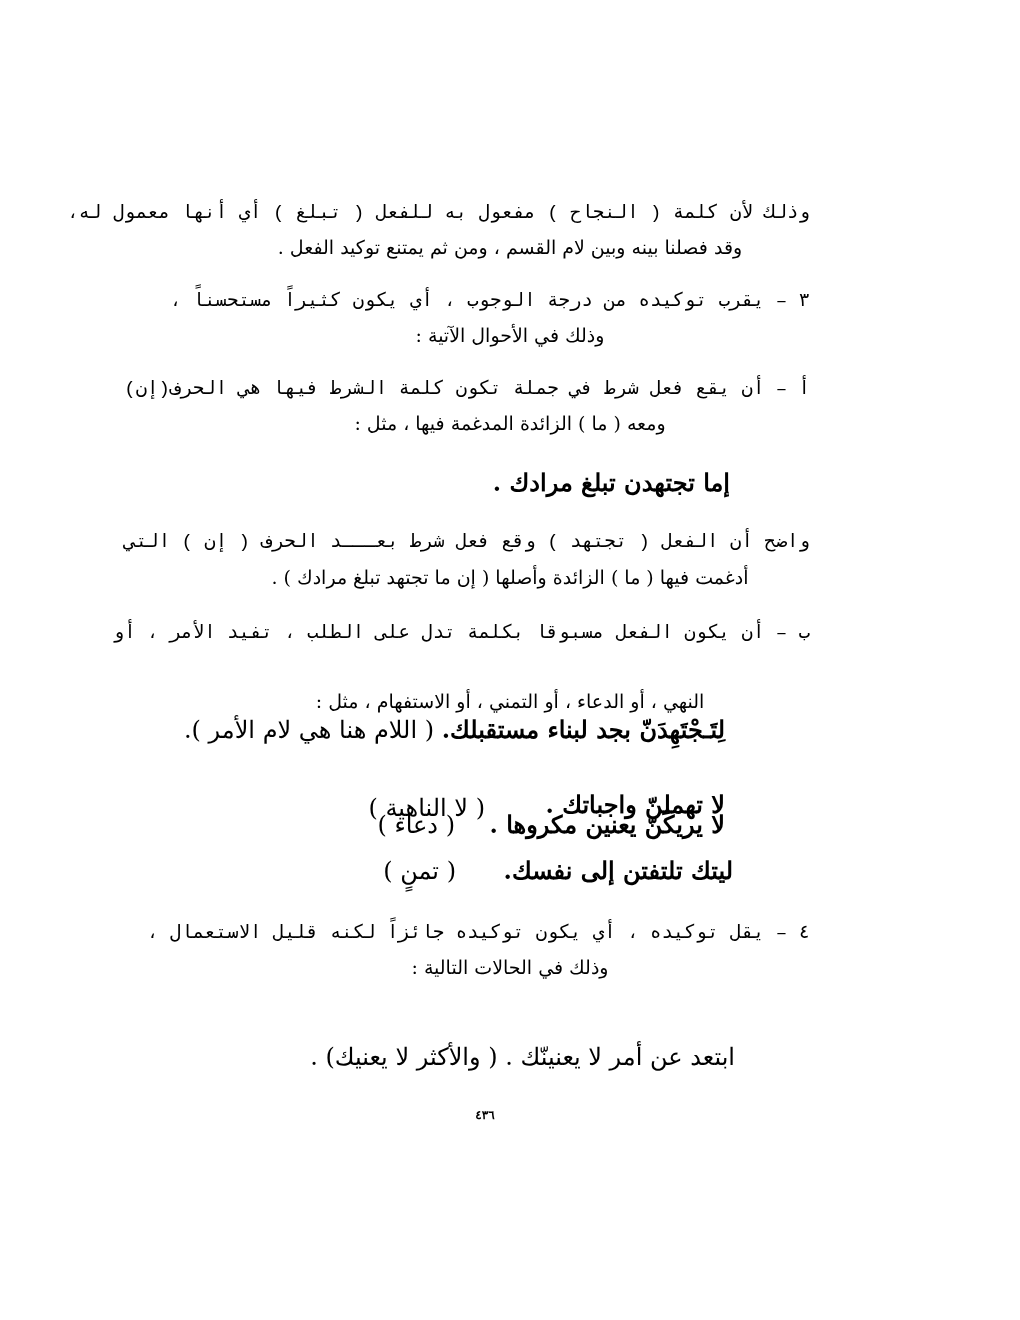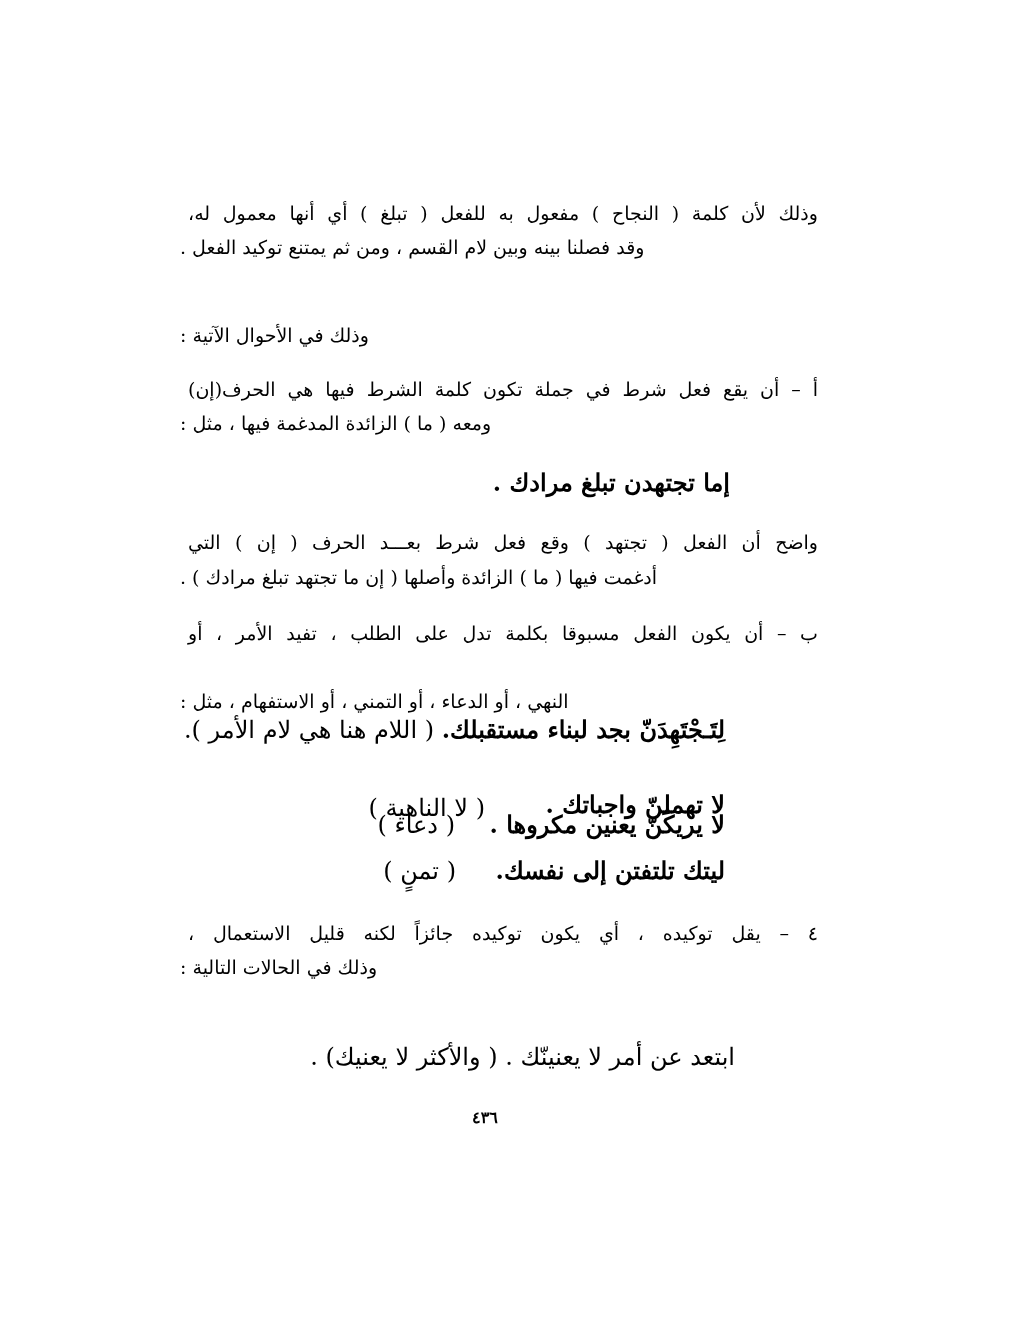--- a/index.html
+++ b/index.html
@@ -1,35 +1,36 @@
 <!DOCTYPE html>
 <html><head>
   <meta charset="utf-8">
   <style>
     html, body { margin: 0; padding: 0; background: #ffffff; }
     body { width: 1020px; height: 1320px; position: relative; overflow: hidden;
            font-family: "DejaVu Serif", "Liberation Serif", serif; color: #000; }
     .page { position: absolute; left: 0; top: 0; width: 1020px; height: 1320px; }
     .line { position: absolute; direction: rtl; white-space: nowrap; font-size: 19px; line-height: 30px; }
-    .wide { left: 188px; width: 660px; text-align: justify; text-align-last: justify; }
-    .last { left: 180px; width: 660px; text-align: left; }
+    .wide { left: 180px; width: 660px; text-align: justify; text-align-last: justify; font-family: Liberation Mono, monospace; }
+    .last { left: 180px; width: 660px; text-align: center; }
     .indent { padding-right: 30px; box-sizing: border-box; }
     .bold { font-weight: bold; }
     .ex { position: absolute; direction: rtl; white-space: nowrap; font-size: 24px; line-height: 30px; }
     .pagenum { position: absolute; left: 430px; top: 1108px; width: 110px; text-align: center;
-               font-weight: bold; font-size: 16px; direction: rtl; }
+               font-weight: bold; font-size: 12px; direction: rtl; }
   </style>
 </head>
 <body>
 
 <div class="page">
 
   <div class="line wide indent" style="top:198px;">وذلك لأن كلمة ( النجاح ) مفعول به للفعل ( تبلغ ) أي أنها معمول له،</div>
   <div class="line last" style="top:232px;">وقد فصلنا بينه وبين لام القسم ، ومن ثم يمتنع توكيد الفعل .</div>
 
+  <div class="line wide indent" style="top:286px;">٣ – يقرب توكيده من درجة الوجوب ، أي يكون كثيراً مستحسناً ،</div>
   <div class="line last" style="top:320px;">وذلك في الأحوال الآتية :</div>
 
   <div class="line wide indent" style="top:374px;">أ – أن يقع فعل شرط في جملة تكون كلمة الشرط فيها هي الحرف(إن)</div>
   <div class="line last" style="top:408px;">ومعه ( ما ) الزائدة المدغمة فيها ، مثل :</div>
 
   <div class="ex bold" style="top:468px; right:290px;">إما تجتهدن تبلغ مرادك .</div>
 
   <div class="line wide indent" style="top:527px;">واضح أن الفعل ( تجتهد ) وقع فعل شرط بعـــد الحرف ( إن ) التي</div>
   <div class="line last" style="top:562px;">أدغمت فيها ( ما ) الزائدة وأصلها ( إن ما تجتهد تبلغ مرادك ) .</div>
 
@@ -40,21 +41,21 @@
     <span class="bold">لِتَـجْتَهِدَنّ بجد لبناء مستقبلك.</span>
     <span>( اللام هنا هي لام الأمر ).</span>
   </div>
 
   <div class="ex bold" style="top:790px; right:295px;">لا تهملنّ واجباتك .</div>
   <div class="ex" style="top:765px; right:535px;margin-top:28px;">( لا الناهية )</div>
 
   <div class="ex bold" style="top:810px; right:295px;">لا يريكَنّ يعنين مكروها .</div>
   <div class="ex" style="top:810px; right:565px;">( دعاء )</div>
 
-  <div class="ex bold" style="top:856px; right:295px;">ليتك تلتفتن إلى نفسك.</div>
+  <div class="ex bold" style="top:856px; right:287px;">ليتك تلتفتن إلى نفسك.</div>
   <div class="ex" style="top:856px; right:564px;">( تمنٍ )</div>
 
   <div class="line wide indent" style="top:918px;">٤ – يقل توكيده ، أي يكون توكيده جائزاً لكنه قليل الاستعمال ،</div>
   <div class="line last" style="top:952px;">وذلك في الحالات التالية :</div>
 
   <div class="ex" style="top:1042px; right:285px;">ابتعد عن أمر لا يعنينّك . ( والأكثر لا يعنيك) .</div>
 
   <div class="pagenum">٤٣٦</div>
 </div>
 

